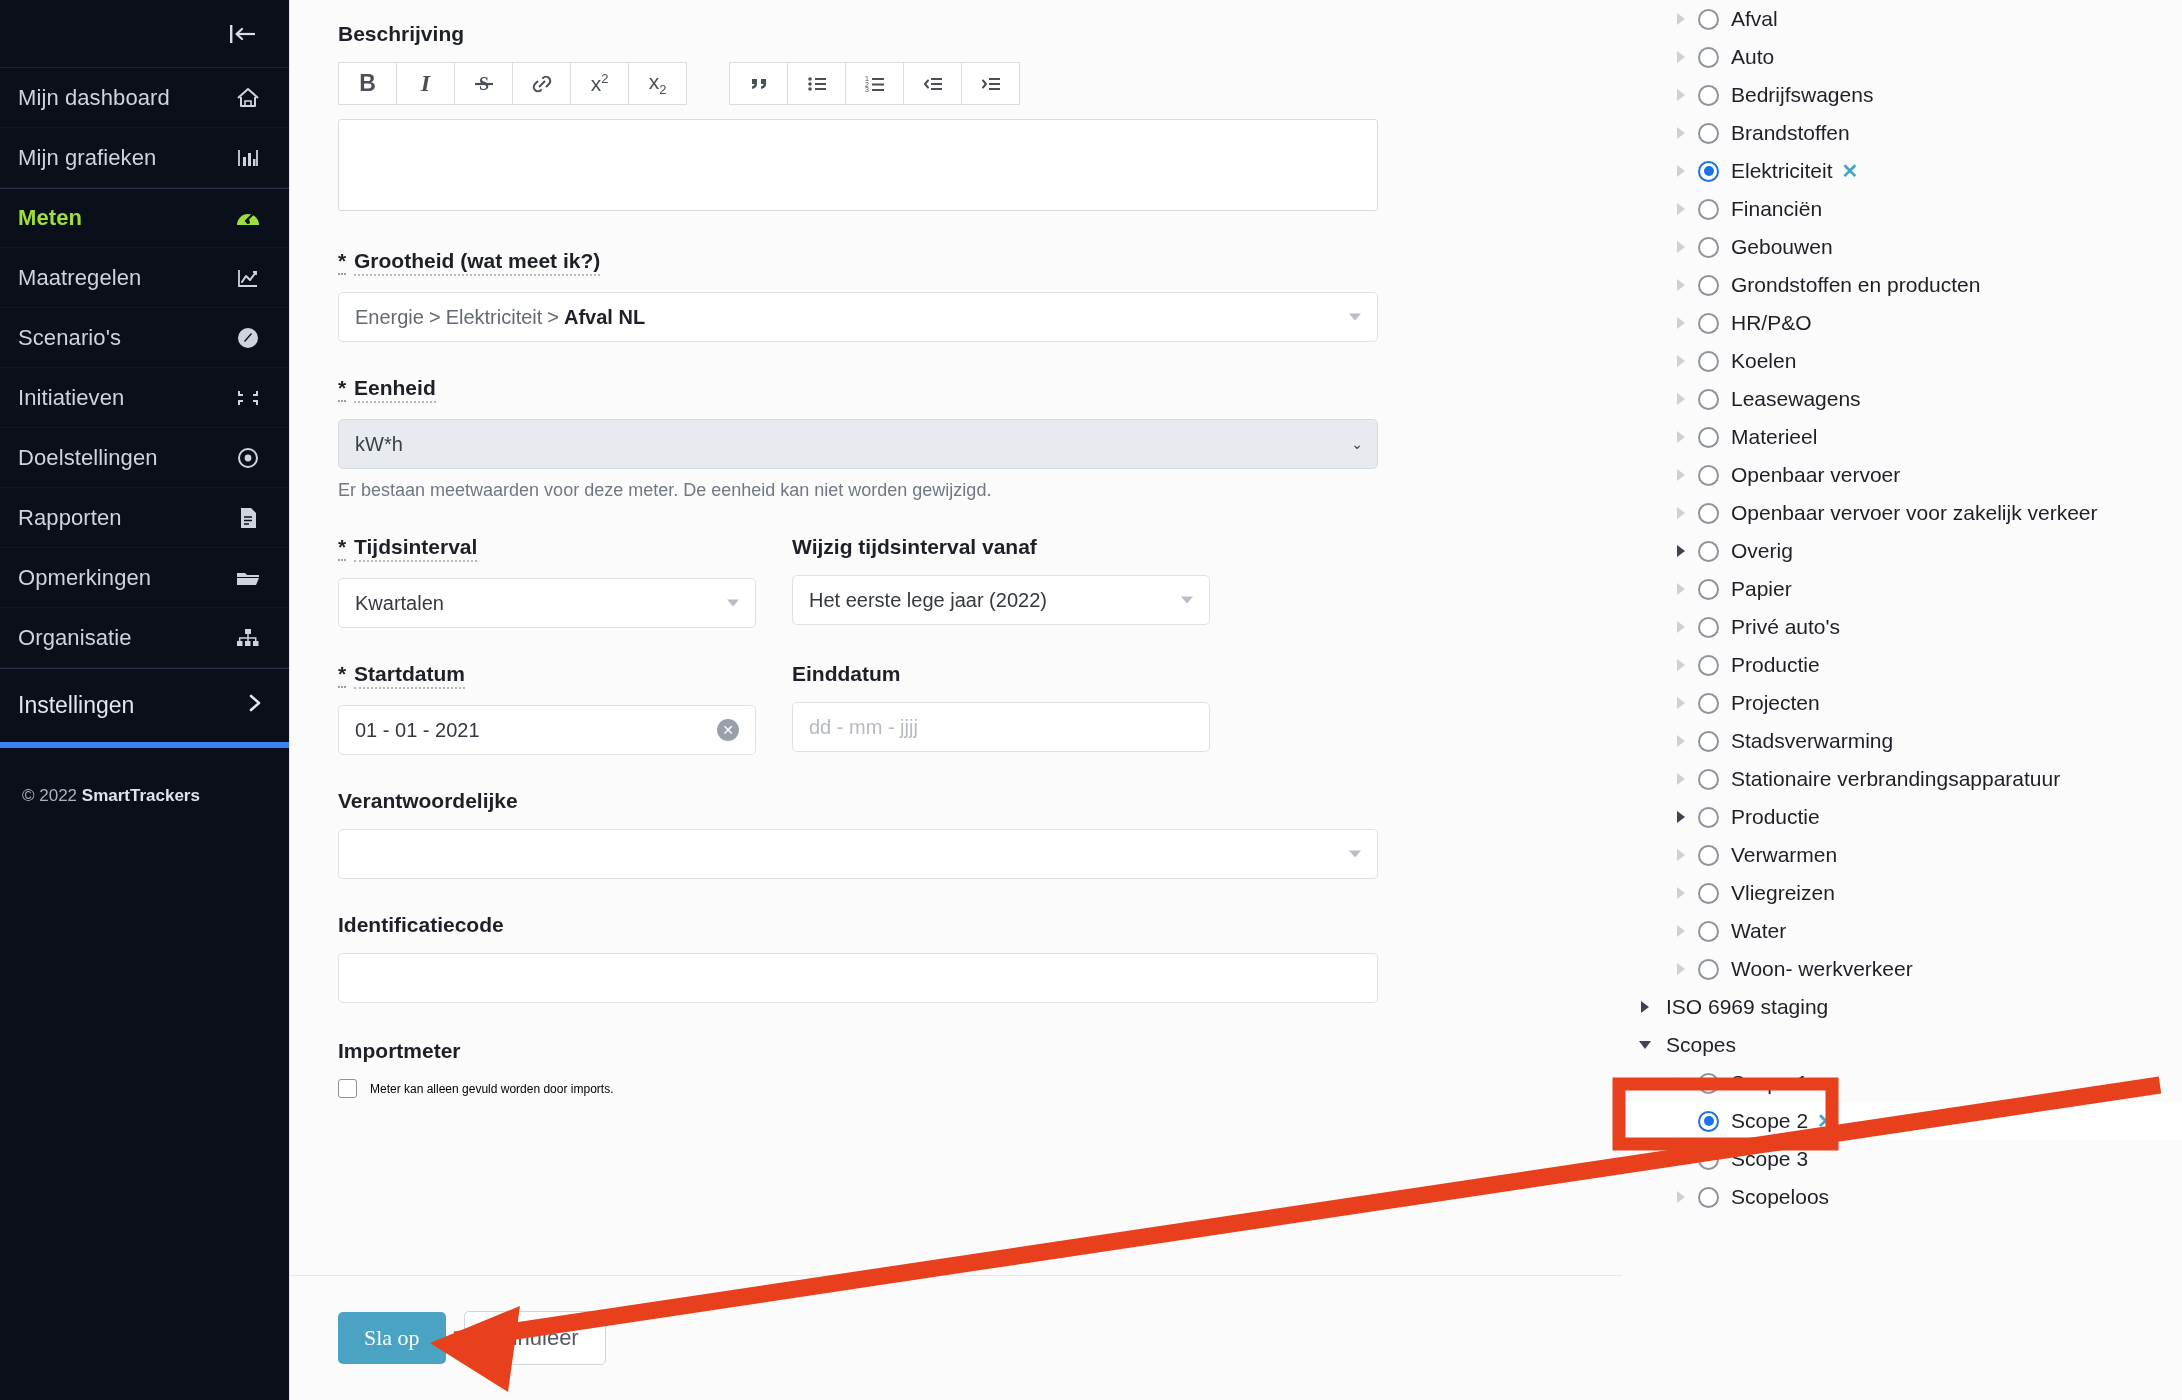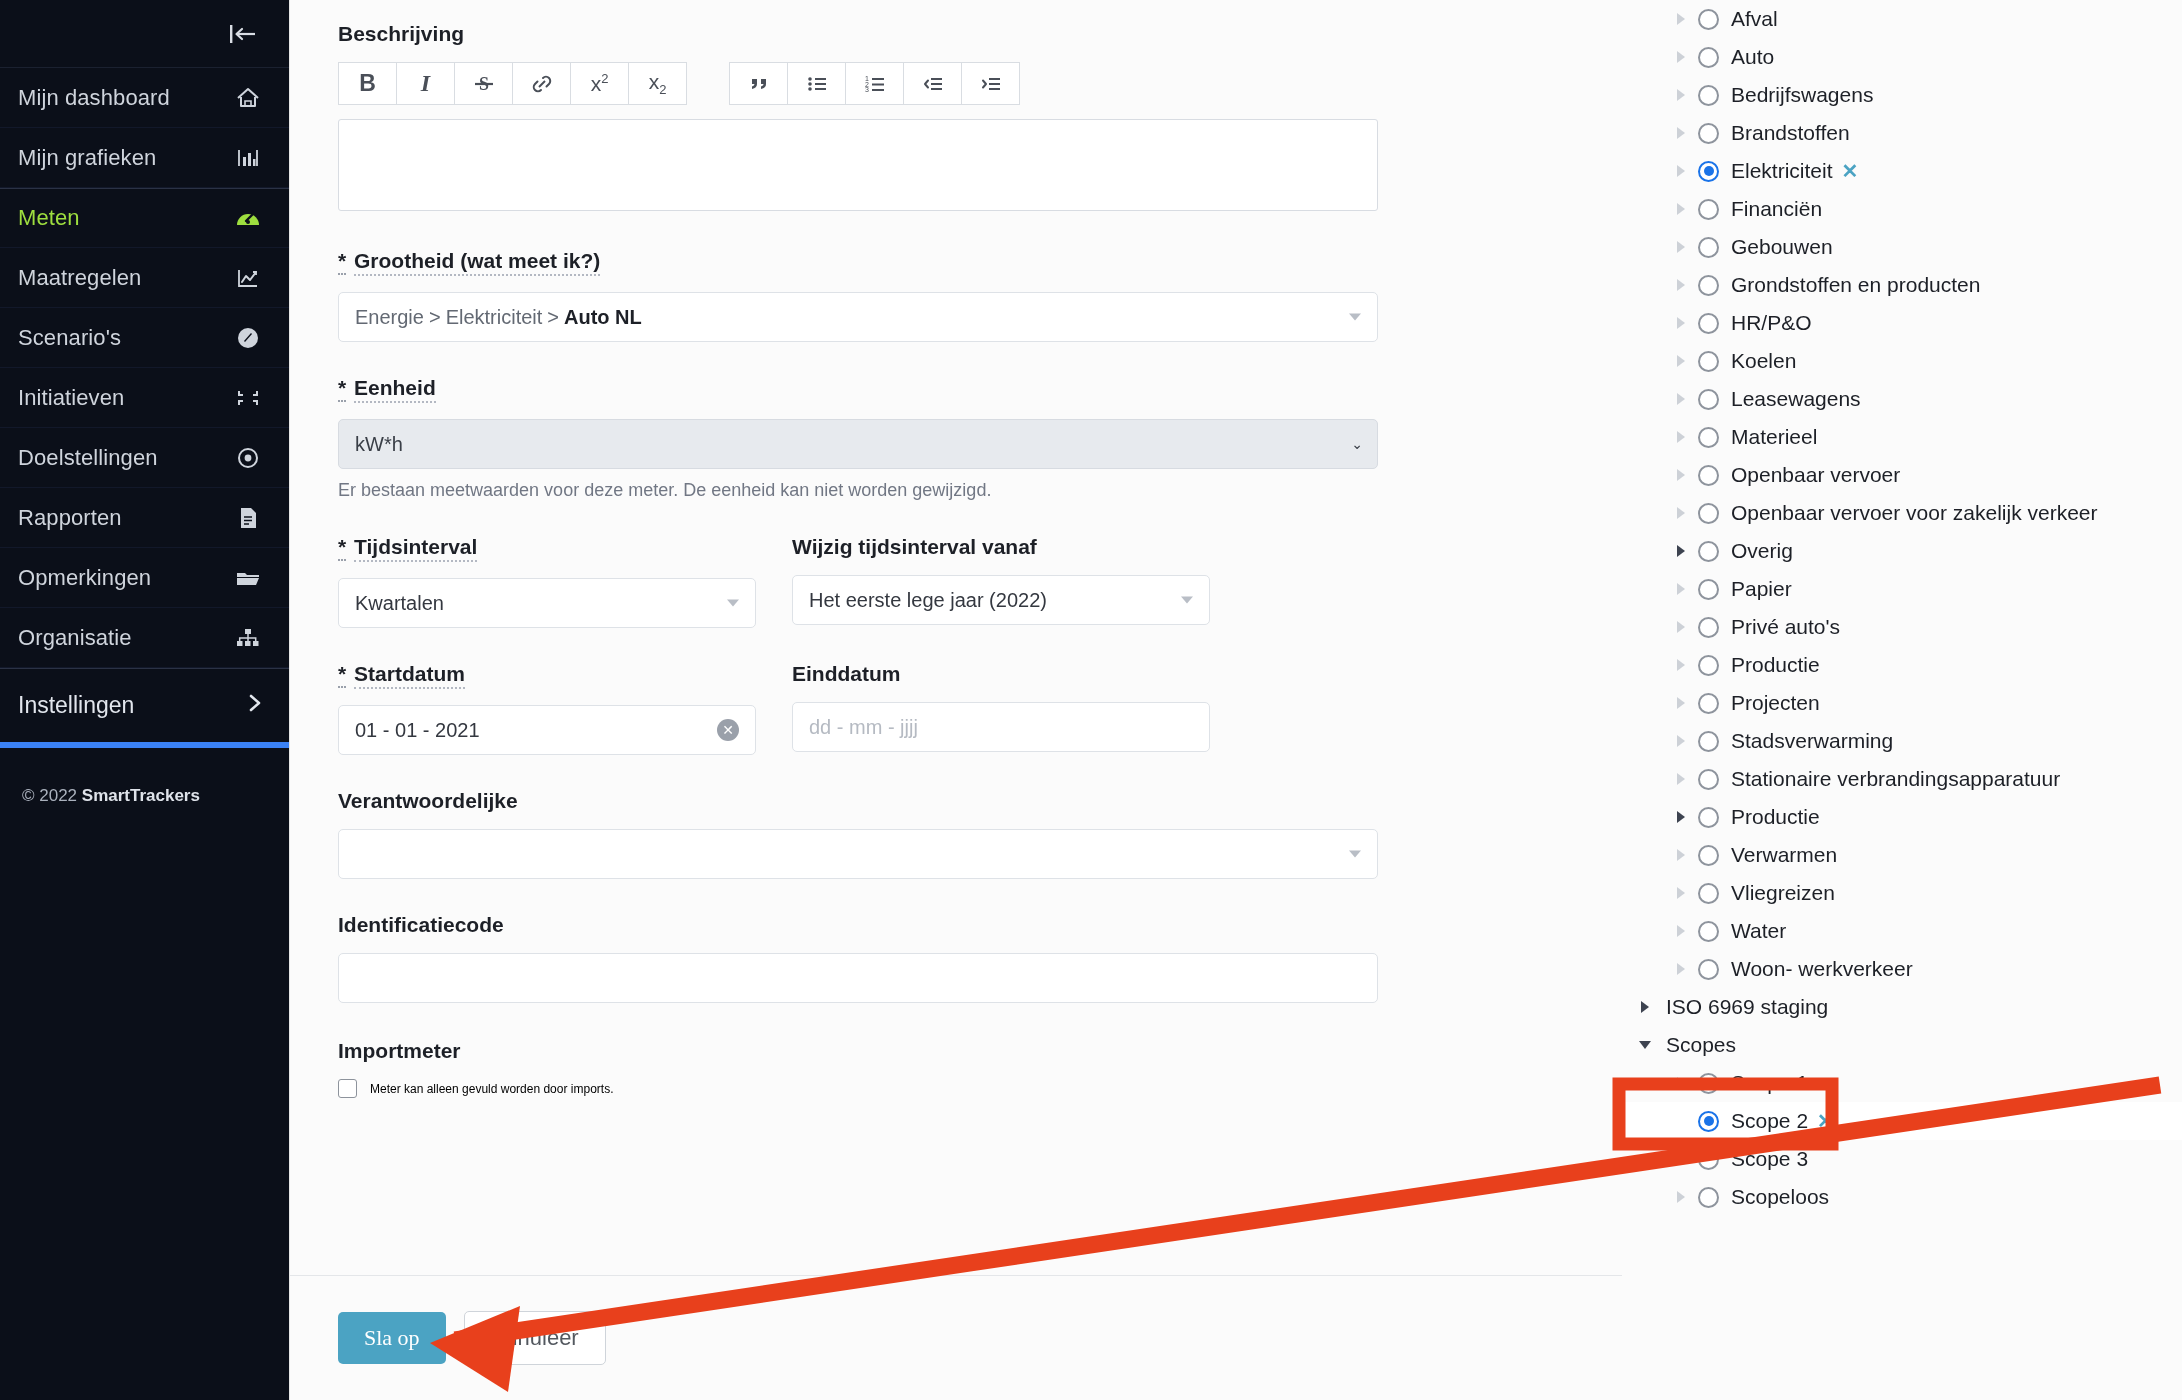--- a/index.html
+++ b/index.html
@@ -48,21 +48,21 @@
     display: flex;
     align-items: center;
     justify-content: space-between;
     padding: 0 26px 0 18px;
     font-size: 22px;
     color: #cfd4dc;
     border-bottom: 1px solid #12182a;
     cursor: pointer;
     letter-spacing: .1px;
   }
-  .sb-item.active { color: #9ede3f; font-weight: normal; }
+  .sb-item.active { color: #9ede3f; font-weight: bold; }
   .sb-item .ic { width: 30px; display:flex; align-items:center; justify-content:center; }
   .sb-item .ic svg { display:block; }
   .sb-sep-top { border-top: 1px solid #2b3245; }
   .sb-group {
     height: 74px;
     display: flex;
     align-items: center;
     justify-content: space-between;
     padding: 0 26px 0 18px;
     font-size: 23px;
@@ -527,21 +527,21 @@
       </div>
 
       <div class="rte-body"></div>
 
       <div class="field-label">
         <span class="req">*</span>
         <span class="label-dotted">Grootheid (wat meet ik?)</span>
       </div>
       <div class="inp">
         <span class="breadcrumb-val">
-          <span class="crumb">Energie</span><span class="sep">&gt;</span><span class="crumb">Elektriciteit</span><span class="sep">&gt;</span><span class="leaf">Auto NL</span>
+          <span class="crumb">Energie</span><span class="sep">&gt;</span><span class="crumb">Elektriciteit</span><span class="sep">&gt;</span><span class="leaf">Afval NL</span>
         </span>
         <span class="caret"></span>
       </div>
 
       <div class="field-label" style="margin-top:34px;">
         <span class="req">*</span>
         <span class="label-dotted">Eenheid</span>
       </div>
       <div class="inp disabled">
         <span>kW*h</span>

